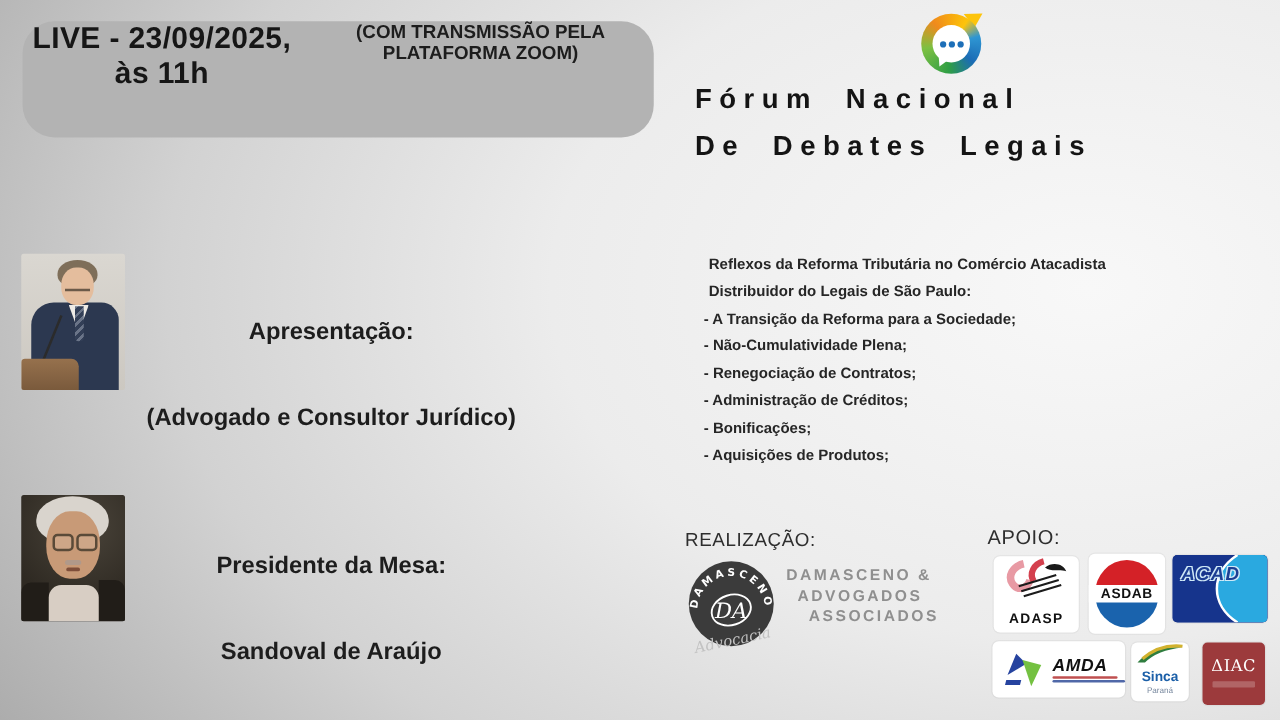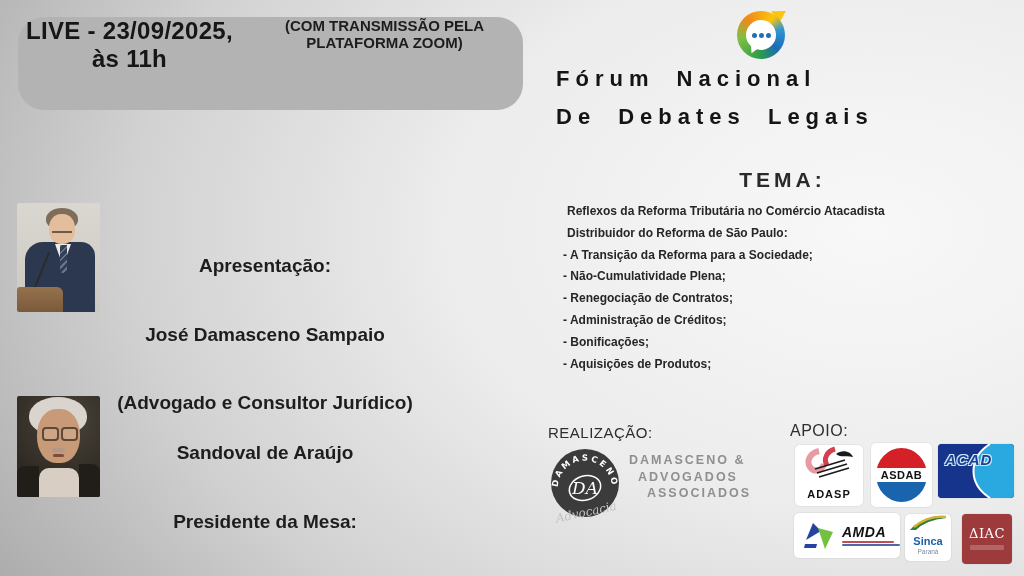--- a/index.html
+++ b/index.html
@@ -125,24 +125,23 @@
       <span class="dot"></span>
       <span class="dot"></span>
     </div>
   </div>
 
   <div class="brand">
     <div class="brand-line">Fórum Nacional</div>
     <div class="brand-line">De Debates Legais</div>
   </div>
 
-  <div class="tema-heading">TEMA:</div>
   <div class="tema-text">
     <div class="tema-line">Reflexos da Reforma Tributária no Comércio Atacadista</div>
-    <div class="tema-line">Distribuidor do Reforma de São Paulo:</div>
+    <div class="tema-line">Distribuidor do Legais de São Paulo:</div>
     <div class="tema-line">- A Transição da Reforma para a Sociedade;</div>
     <div class="tema-line">- Não-Cumulatividade Plena;</div>
     <div class="tema-line">- Renegociação de Contratos;</div>
     <div class="tema-line">- Administração de Créditos;</div>
     <div class="tema-line">- Bonificações;</div>
     <div class="tema-line">- Aquisições de Produtos;</div>
   </div>
 
   <div class="photo photo1">
     <div class="p1-suit"></div>
@@ -150,39 +149,38 @@
     <div class="p1-tie"></div>
     <div class="p1-hair"></div>
     <div class="p1-face"></div>
     <div class="p1-glasses"></div>
     <div class="p1-mic"></div>
     <div class="p1-podium"></div>
   </div>
 
   <div class="speaker-block block-apresentacao">
     <div class="speaker-line">Apresentação:</div>
-    <div class="speaker-line">José Damasceno Sampaio</div>
     <div class="speaker-line">(Advogado e Consultor Jurídico)</div>
   </div>
 
   <div class="photo photo2">
     <div class="p2-jacket-l"></div>
     <div class="p2-jacket-r"></div>
     <div class="p2-shirt"></div>
     <div class="p2-hair"></div>
     <div class="p2-face"></div>
     <div class="p2-glass-l"></div>
     <div class="p2-glass-r"></div>
     <div class="p2-mustache"></div>
     <div class="p2-mouth"></div>
   </div>
 
   <div class="speaker-block block-presidente">
+    <div class="speaker-line">Presidente da Mesa:</div>
     <div class="speaker-line">Sandoval de Araújo</div>
-    <div class="speaker-line">Presidente da Mesa:</div>
     <div class="speaker-line">(Presidente da ADASP)</div>
   </div>
 
   <div class="realizacao-label">REALIZAÇÃO:</div>
   <svg class="dam-logo" width="74" height="76" viewBox="0 0 74 76">
     <circle cx="36" cy="36" r="34" fill="#3b3b3b"></circle>
     <defs>
       <path id="damArc" d="M 10 48 A 27 27 0 1 1 62 48" fill="none"></path>
     </defs>
     <text font-size="8.5" fill="#ffffff" letter-spacing="2.5" font-weight="bold" font-family="DejaVu Sans, sans-serif">

